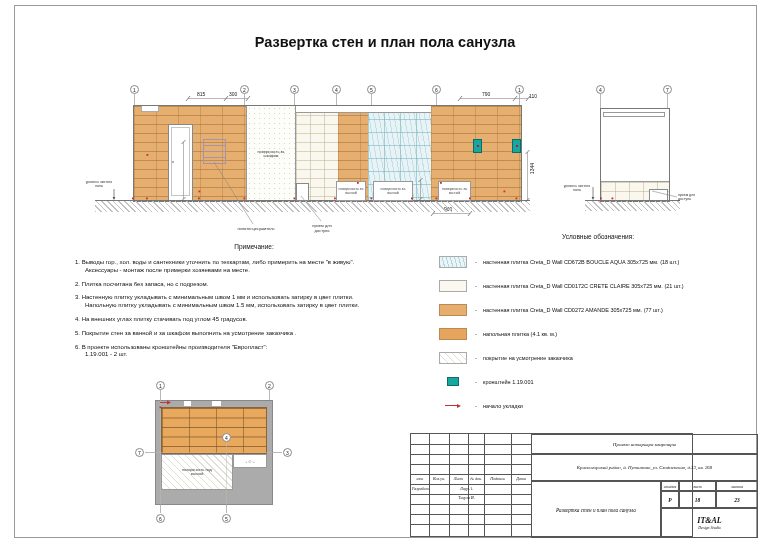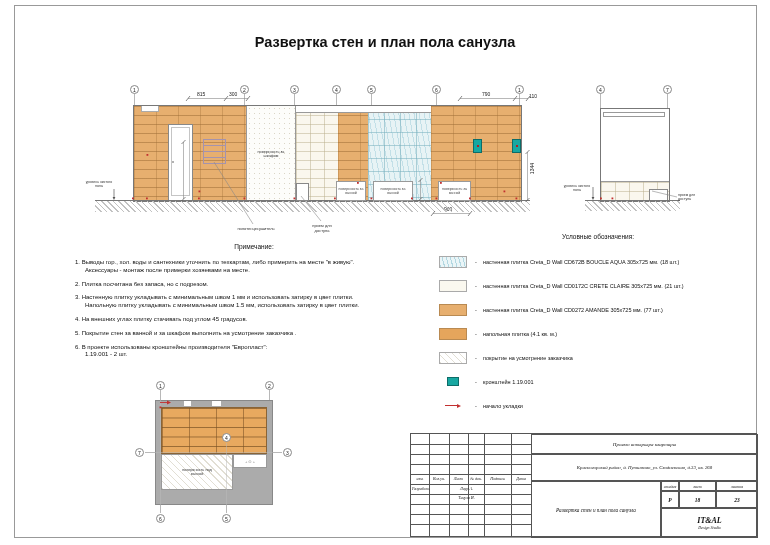--- a/index.html
+++ b/index.html
@@ -33,21 +33,21 @@
   .sw-aqua{background-color:#eaf5f7;background-image:repeating-linear-gradient(75deg,rgba(140,195,210,.6) 0 1px,transparent 1px 4px);}
   .sw-claire{background-color:#faf8ef;background-image:radial-gradient(#d8d2bf 0.5px,transparent 0.7px);background-size:4px 4px;}
   .sw-amande{background:#e7af6f;border-color:#b98a52;}
   .sw-floor{background:#e5a55c;border-color:#b98a52;}
   .sw-bracket{width:12px;height:9px;background:#17a7a1;border:1px solid #0d6c68;box-sizing:border-box;}
   .ldash{width:14px;text-align:center;font-size:5.5px;flex:none;color:#333;}
   .ltext{font-size:5.5px;color:#111;}
   .start-line{width:12px;height:1px;background:#c23030;}
   .start-head{width:0;height:0;border-left:4px solid #c23030;border-top:2.5px solid transparent;border-bottom:2.5px solid transparent;}
   
-  .tb{position:absolute;left:410px;top:433px;width:347px;height:104px;border:1px solid #555;box-sizing:border-box;font-family:"Liberation Serif",serif;font-style:italic;color:#111;}
+  .tb{position:absolute;left:410px;top:433px;width:283px;height:104px;border:1px solid #555;box-sizing:border-box;font-family:"Liberation Serif",serif;font-style:italic;color:#111;}
   .cell{position:absolute;border:1px solid #555;box-sizing:border-box;display:flex;flex-direction:column;align-items:center;justify-content:center;text-align:center;}
   .vl{position:absolute;top:0;bottom:0;border-left:1px solid #555;}
   .hl{position:absolute;left:0;width:120px;border-top:1px solid #555;}
   .tbh{position:absolute;font-size:4px;text-align:center;}
   .bracket{position:absolute;top:33px;width:9px;height:14px;background:#17a7a1;border:1px solid #0d6c68;box-sizing:border-box;display:flex;align-items:center;justify-content:center;z-index:3;}
   .bracket i{display:block;width:2px;height:2px;background:#b02020;}
 </style>
 </head>
 <body>
 

